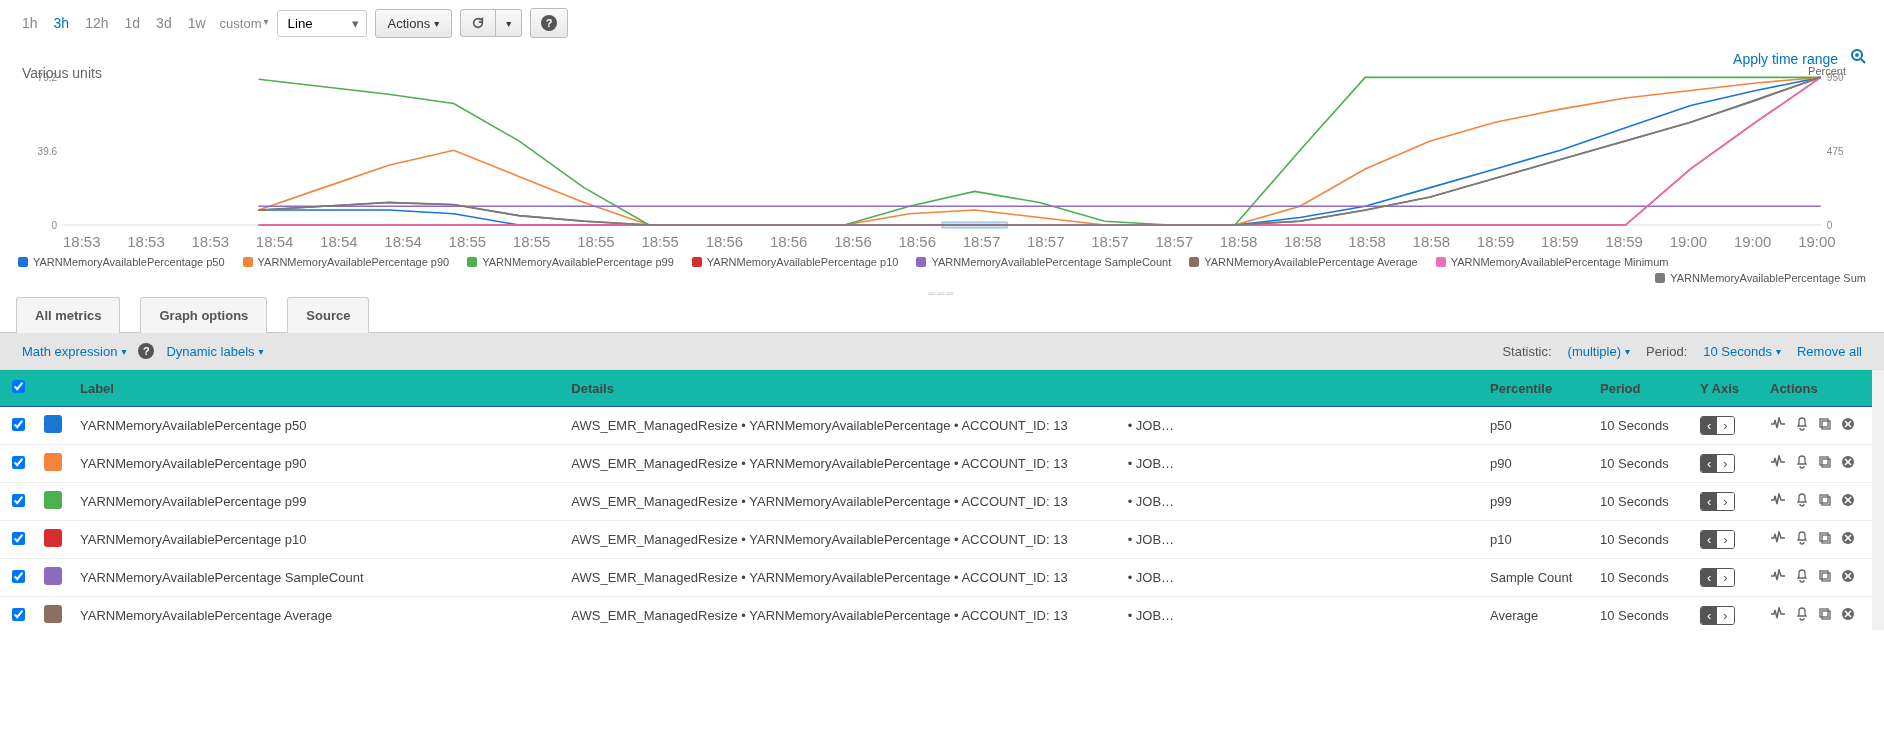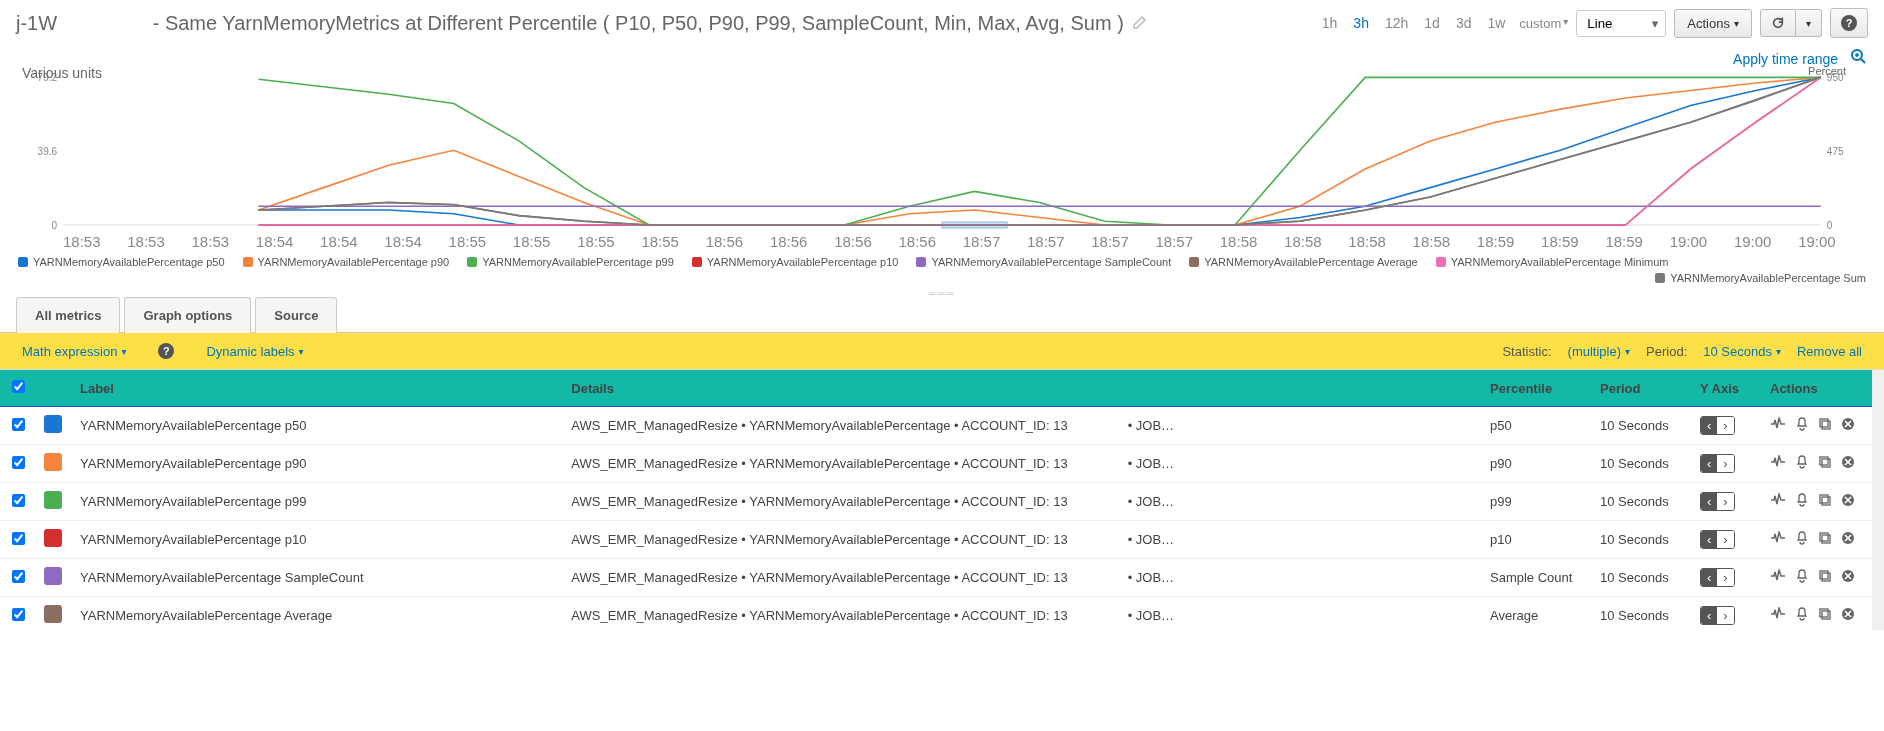--- a/index.html
+++ b/index.html
@@ -28,23 +28,23 @@
 .axis-label-left{position:absolute;left:22px;top:-4px;font-size:14px;color:#666}
 .axis-label-right{position:absolute;right:38px;top:-4px;font-size:11px;color:#666}
 .chart-svg{width:100%;height:160px;display:block}
 .x-ticks{display:flex;justify-content:space-between;padding:4px 30px 0 45px;font-size:15px;color:#888}
 .legend{display:flex;flex-wrap:wrap;gap:4px 18px;padding:6px 18px;font-size:11px;color:#555;align-items:center}
 .legend-item{display:flex;align-items:center;gap:5px}
 .legend-item.right{margin-left:auto}
 .swatch-dot{width:10px;height:10px;border-radius:2px;display:inline-block}
 .divider-handle{height:6px;display:flex;align-items:center;justify-content:center;cursor:row-resize;color:#ccc;font-size:10px;letter-spacing:2px}
 .tabs{display:flex;border-bottom:1px solid #ccc;padding:0 16px;gap:0}
-.tab{padding:10px 18px;border:1px solid #ccc;background:#f5f5f5;color:#555;font-weight:600;border-bottom:none;margin-right:4px;cursor:pointer;border-radius:3px 3px 0 0;position:relative;top:1px}
+.tab{padding:10px 18px;border:1px solid #ccc;background:#f5f5f5;color:#555;font-weight:600;border-bottom:none;margin-right:20px;cursor:pointer;border-radius:3px 3px 0 0;position:relative;top:1px}
 .tab.active{background:#fff;color:#333}
-.toolbar{display:flex;align-items:center;padding:10px 22px;background:#fde047;border-bottom:1px solid #ddd;gap:32px}
+.toolbar{display:flex;align-items:center;padding:10px 22px;background:#e5e5e5;border-bottom:1px solid #ddd;gap:12px}
 .link-dd{color:#0073bb;font-weight:500;display:flex;align-items:center;gap:4px;cursor:pointer}
 .help-icon{width:16px;height:16px;border-radius:50%;background:#555;color:#fff;display:inline-flex;align-items:center;justify-content:center;font-size:11px;font-weight:bold}
 .toolbar-right{margin-left:auto;display:flex;align-items:flex-end;gap:16px}
 .tlabel{color:#555;font-weight:500}
 .remove-all{color:#0073bb;font-weight:500;cursor:pointer}
 table{width:100%;border-collapse:collapse}
 th{text-align:left;padding:10px 8px;background:#14b8a6;border-bottom:1px solid #1d4ed8;font-weight:600;color:#444;font-size:13px}
 td{padding:8px 8px;border-bottom:1px solid #eee;font-size:13px;color:#444;white-space:nowrap}
 .col-check{width:36px;text-align:center}
 .col-swatch{width:36px}
@@ -60,31 +60,20 @@
 .action-icons svg,.action-icons span{cursor:pointer}
 .details-cell{overflow:hidden;text-overflow:ellipsis;max-width:560px}
 .scroll-box{max-height:260px;overflow-y:auto;border-right:12px solid #f0f0f0}
 input[type=checkbox]{cursor:pointer}
 .caret{font-size:10px}
 </style>
 </head>
 <body>
 
 <div class="header">
-  <div class="title-wrap">
-    <span class="title">
-      <span class="title-prefix">j-1W</span><span style="display:inline-block;width:90px"></span>
-      <span>- Same YarnMemoryMetrics at Different Percentile ( P10, P50, P90, P99, SampleCount, Min, Max, Avg, Sum )</span>
-    </span>
-    <span class="edit-icon">
-      <svg width="16" height="16" viewBox="0 0 16 16">
-          <path d="M2 11l8-8 3 3-8 8H2v-3z" fill="none" stroke="#bbb" stroke-width="1.5"></path>
-        </svg>
-    </span>
-  </div>
   <div class="time-ranges" id="time-ranges">
       <span class="time-range">1h</span>
       <span class="time-range active">3h</span>
       <span class="time-range">12h</span>
       <span class="time-range">1d</span>
       <span class="time-range">3d</span>
       <span class="time-range">1w</span>
     </div>
   <div class="custom-dd">
     <span>custom</span>

